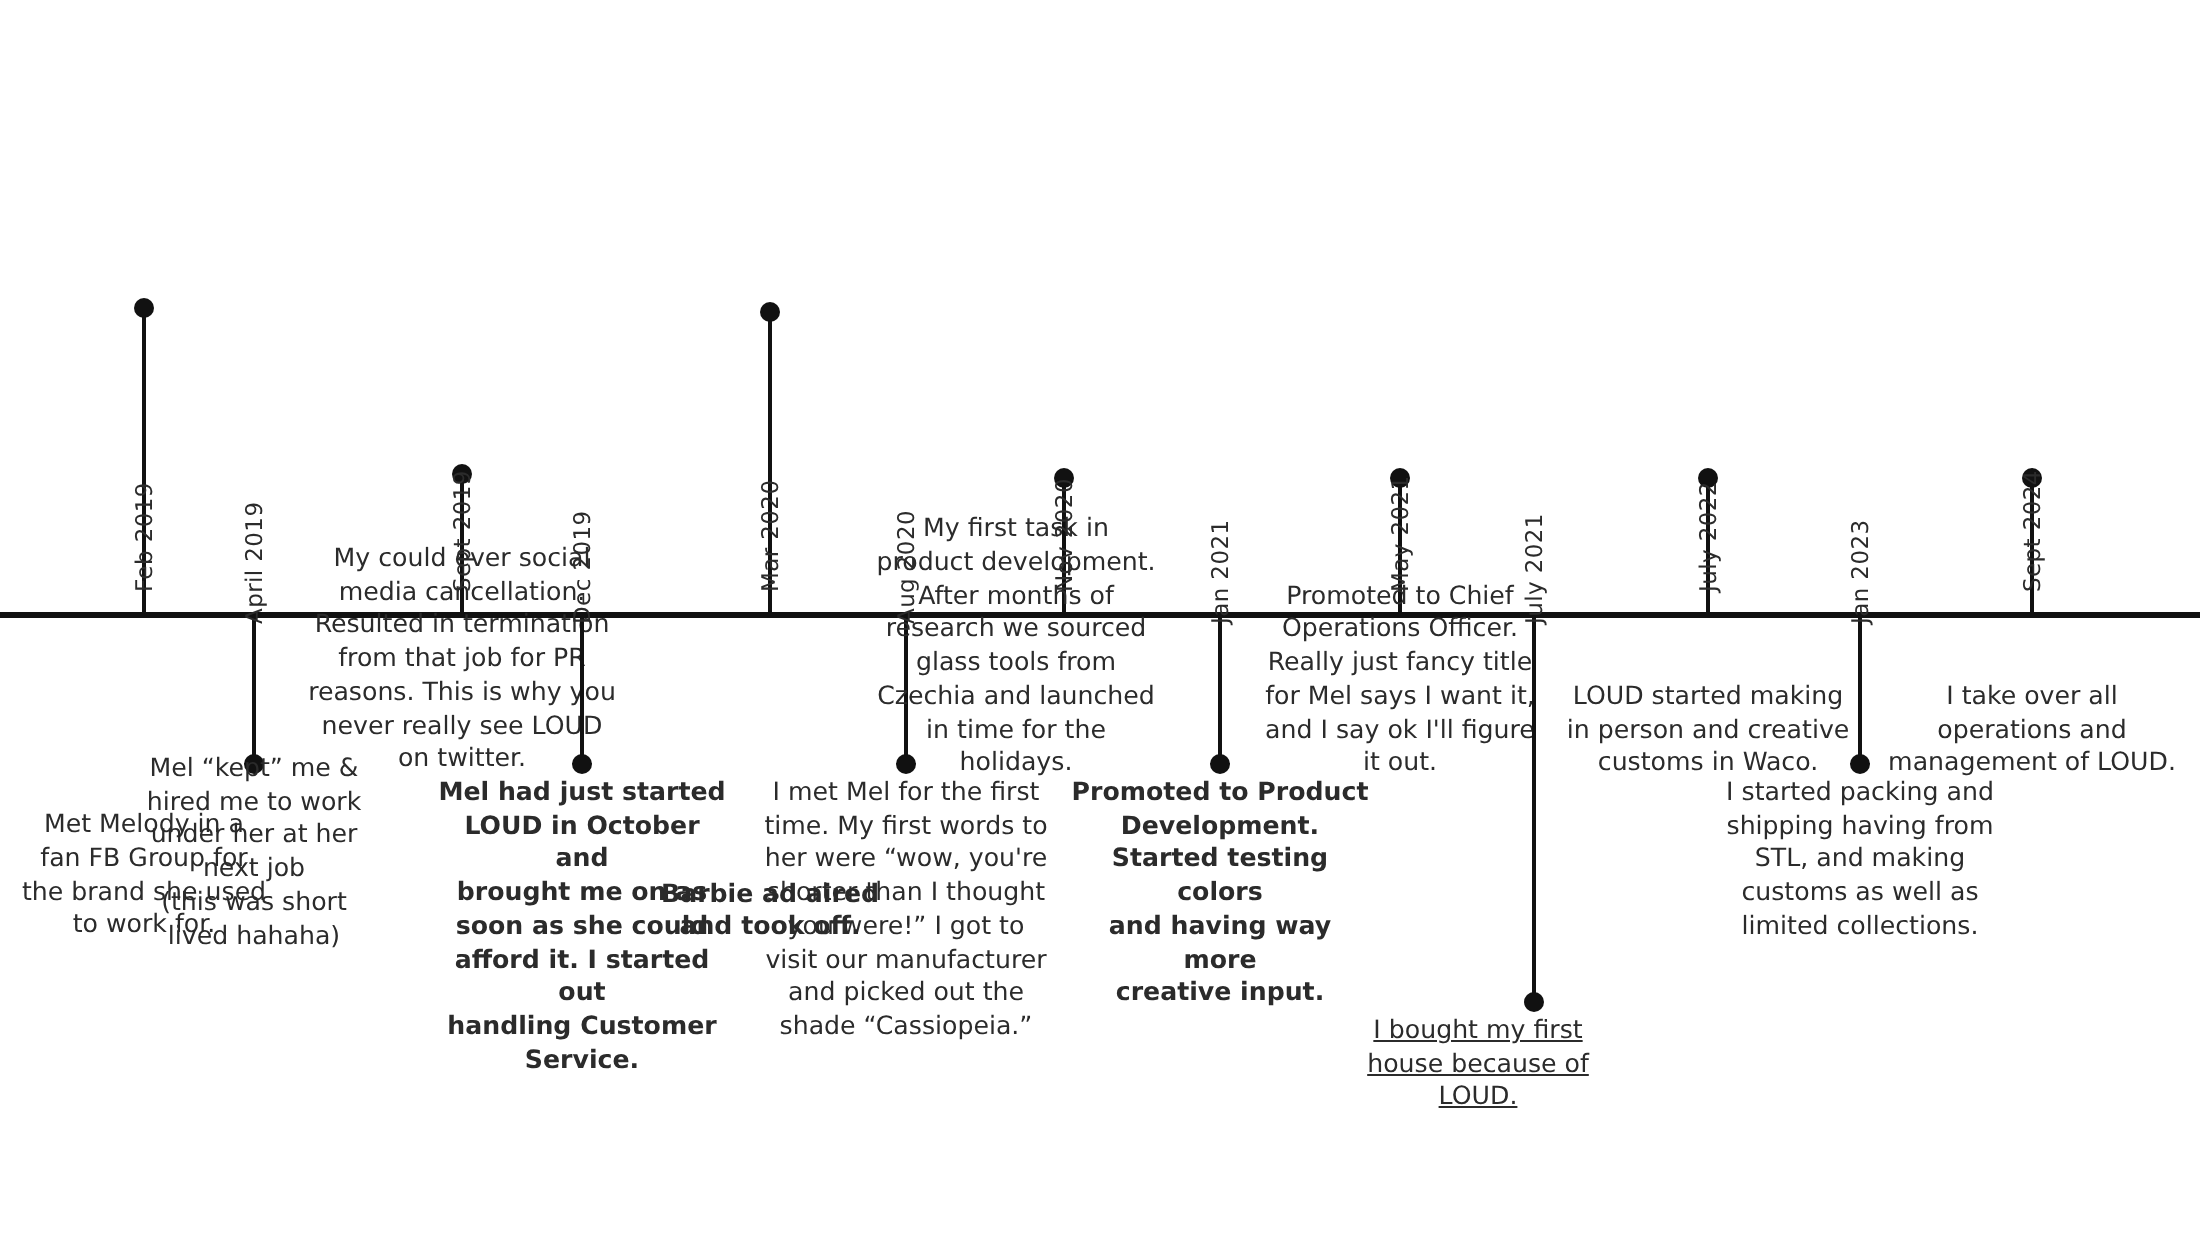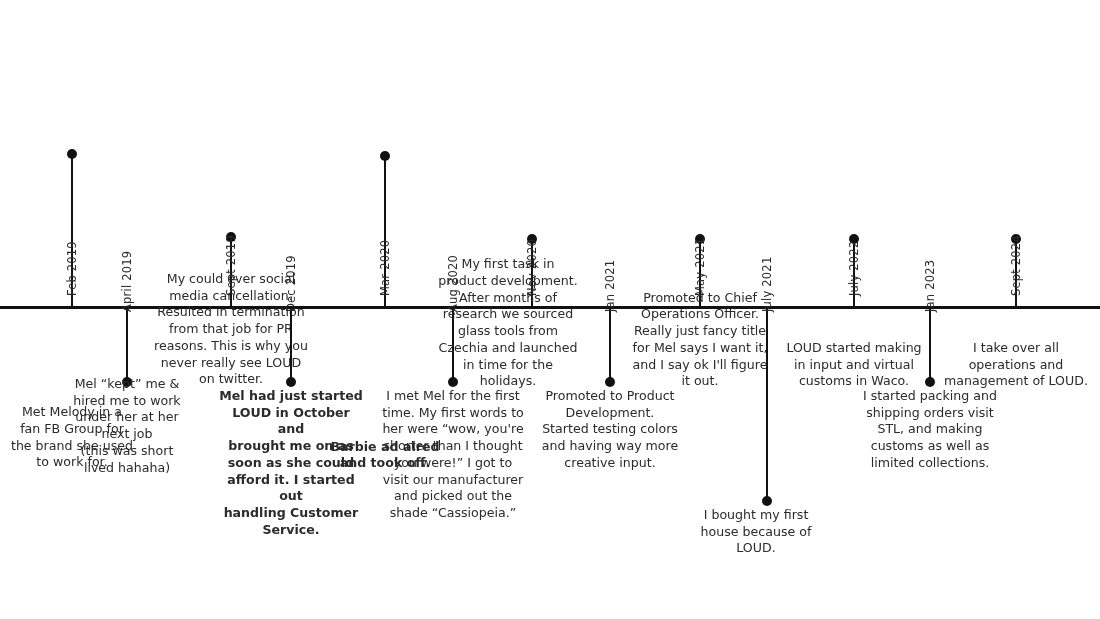--- a/index.html
+++ b/index.html
@@ -137,51 +137,51 @@
 product development.
 After months of
 research we sourced
 glass tools from
 Czechia and launched
 in time for the
 holidays.</div>
       <div class="stem" style="left: 609px; top: 307px; height: 74px;"></div>
       <div class="dot" style="left: 605px; top: 377px;"></div>
       <div class="date-label" style="left: 605px; top: 312px;">Jan 2021</div>
-      <div class="desc below" style="width: 150px; left: 535px; top: 388px;">Promoted to Product
+      <div class="desc below" style="width: 150px; left: 535px; top: 388px; font-weight: bold;">Promoted to Product
 Development.
 Started testing colors
 and having way more
 creative input.</div>
       <div class="stem" style="left: 699px; top: 238px; height: 68px;"></div>
       <div class="dot" style="left: 695px; top: 234px;"></div>
       <div class="date-label" style="left: 695px; top: 296px;">May 2021</div>
       <div class="desc above" style="width: 150px; left: 625px; bottom: 229px;">Promoted to Chief
 Operations Officer.
 Really just fancy title
 for Mel says I want it,
 and I say ok I'll figure
 it out.</div>
       <div class="stem" style="left: 766px; top: 307px; height: 193px;"></div>
       <div class="dot" style="left: 762px; top: 496px;"></div>
       <div class="date-label" style="left: 762px; top: 312px;">July 2021</div>
-      <div class="desc below" style="width: 140px; left: 686px; top: 507px;">I bought my first
+      <div class="desc below" style="width: 140px; left: 669px; top: 507px; text-decoration: underline;">I bought my first
 house because of
 LOUD.</div>
       <div class="stem" style="left: 853px; top: 238px; height: 68px;"></div>
       <div class="dot" style="left: 849px; top: 234px;"></div>
       <div class="date-label" style="left: 849px; top: 296px;">July 2022</div>
       <div class="desc above" style="width: 155px; left: 776.5px; bottom: 229px;">LOUD started making
-in input and virtual
+in person and creative
 customs in Waco.</div>
       <div class="stem" style="left: 929px; top: 307px; height: 74px;"></div>
       <div class="dot" style="left: 925px; top: 377px;"></div>
       <div class="date-label" style="left: 925px; top: 312px;">Jan 2023</div>
       <div class="desc below" style="width: 150px; left: 855px; top: 388px;">I started packing and
-shipping orders visit
+shipping having from
 STL, and making
 customs as well as
 limited collections.</div>
       <div class="stem" style="left: 1015px; top: 238px; height: 68px;"></div>
       <div class="dot" style="left: 1011px; top: 234px;"></div>
       <div class="date-label" style="left: 1011px; top: 296px;">Sept 2024</div>
       <div class="desc above" style="width: 150px; left: 941px; bottom: 229px;">I take over all
 operations and
 management of LOUD.</div>
     </div>

